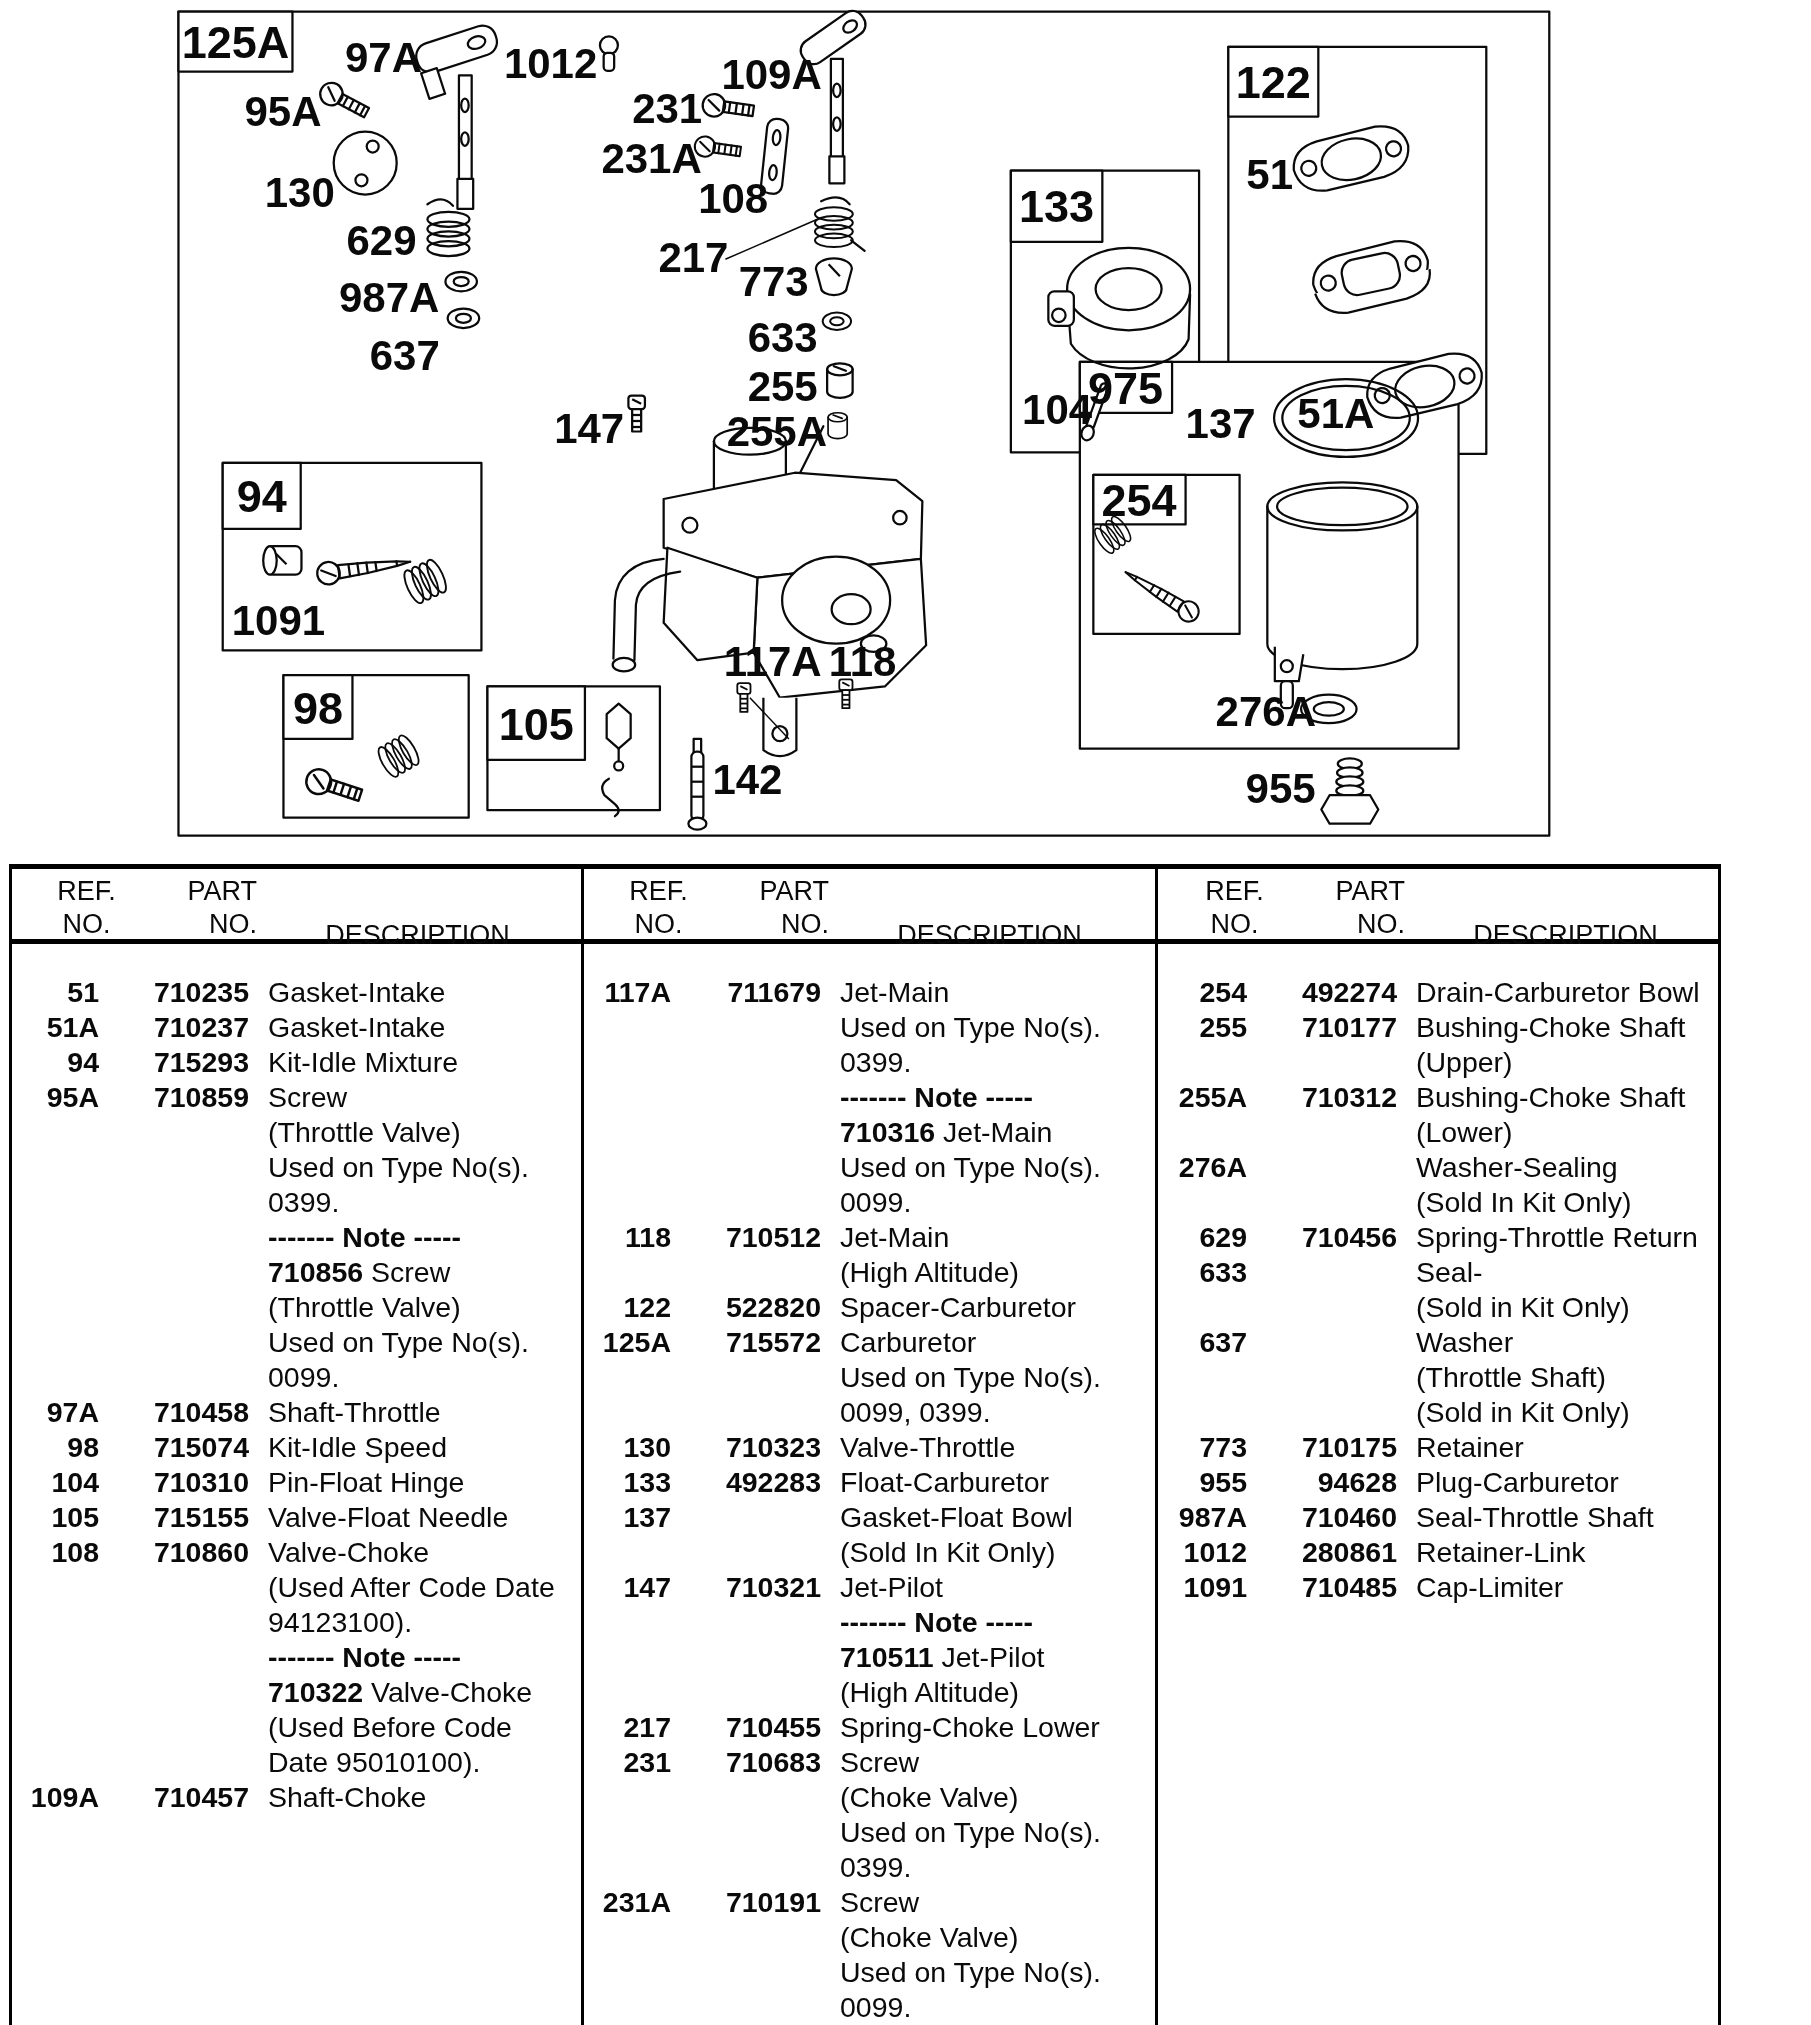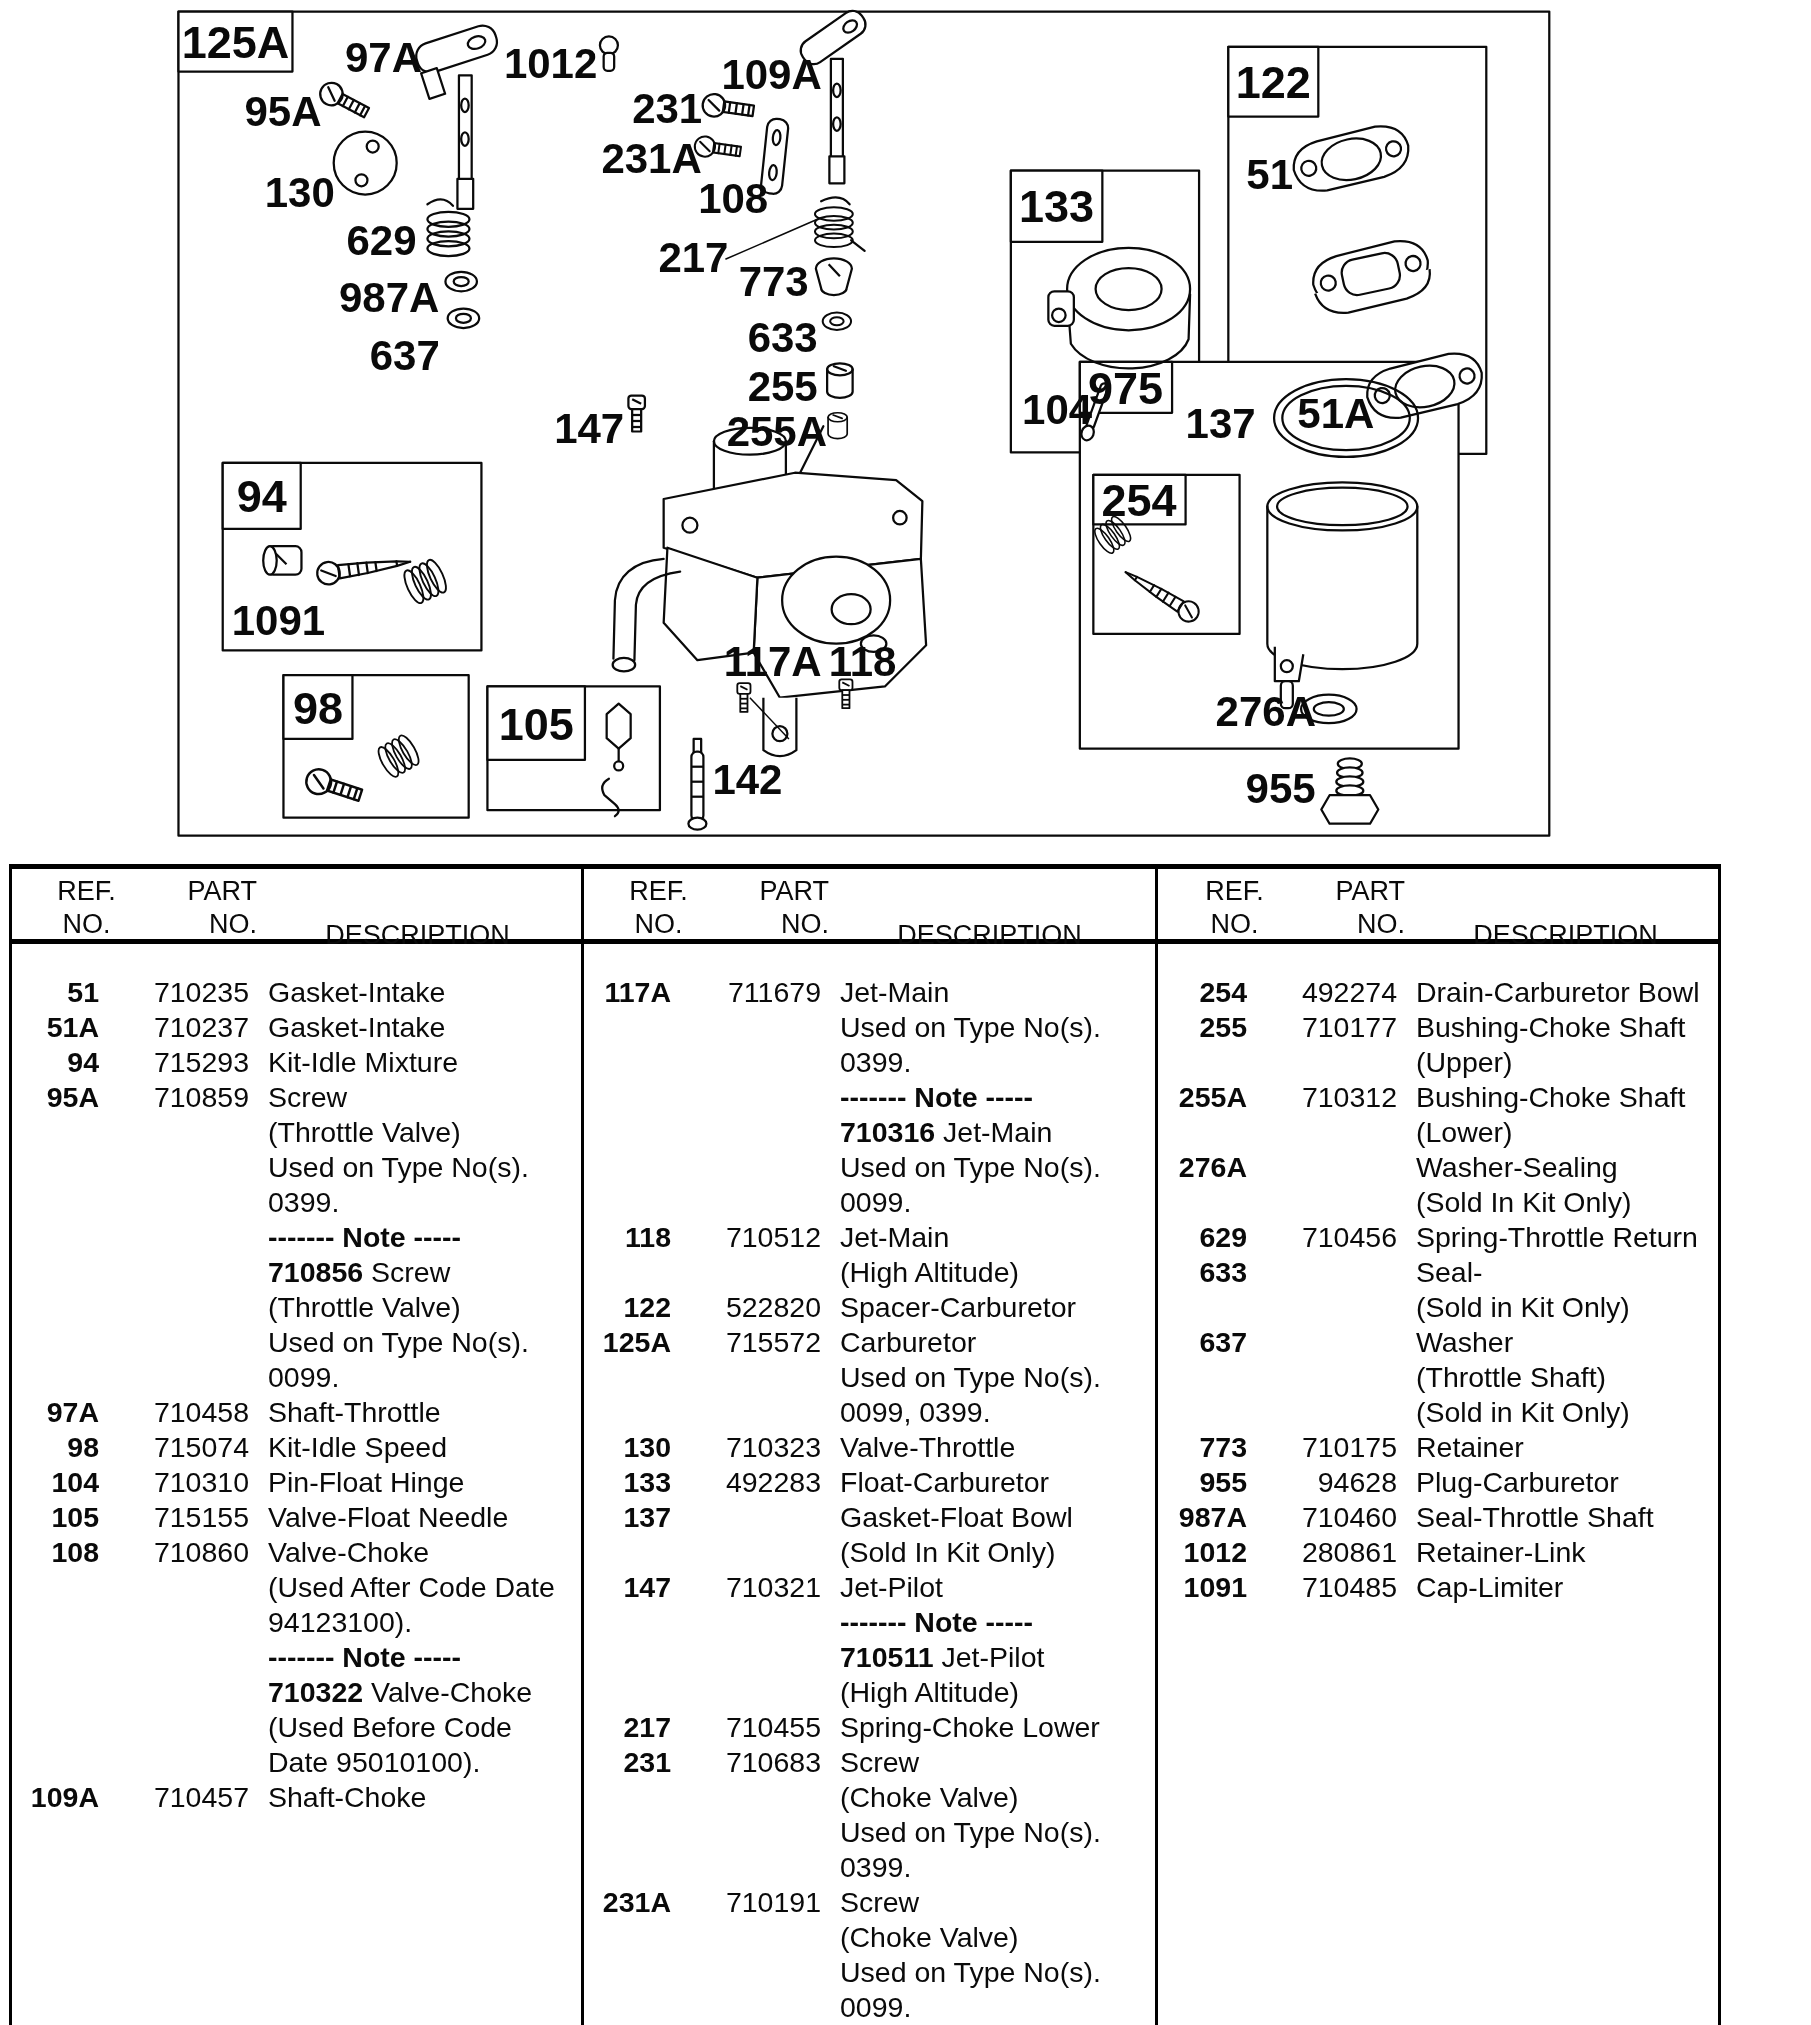--- a/index.html
+++ b/index.html
@@ -15,21 +15,21 @@
   svg .co{font:bold 56px "Liberation Sans",sans-serif;}
   svg .bl{font:bold 60px "Liberation Sans",sans-serif;text-anchor:middle;}
   
   .bline{position:absolute;background:#000;}
   .thead{position:absolute;top:875px;font-size:27px;line-height:33px;}
   .h-ref{position:absolute;left:21px;width:113px;text-align:center;}
   .h-part{position:absolute;left:135px;width:113px;text-align:right;}
   .h-desc{position:absolute;left:281px;top:33px;width:255px;text-align:center;margin-top:11px;}
   .tcol{position:absolute;top:975px;font-size:28.5px;line-height:35px;white-space:nowrap;}
   .tref{display:inline-block;width:90px;text-align:right;font-weight:bold;}
-  .tpart{display:inline-block;width:150px;text-align:right;font-weight:normal;}
+  .tpart{display:inline-block;width:150px;text-align:right;font-weight:bold;}
   .tdesc{padding-left:19px;}
   .tline{padding-left:259px;}
   .note{font-weight:bold;}
 </style>
 </head>
 <body>
 
 <svg class="diagram-svg" width="1811" height="863" viewBox="0 0 2415 1150">
   <defs>
     <g id="coil">

